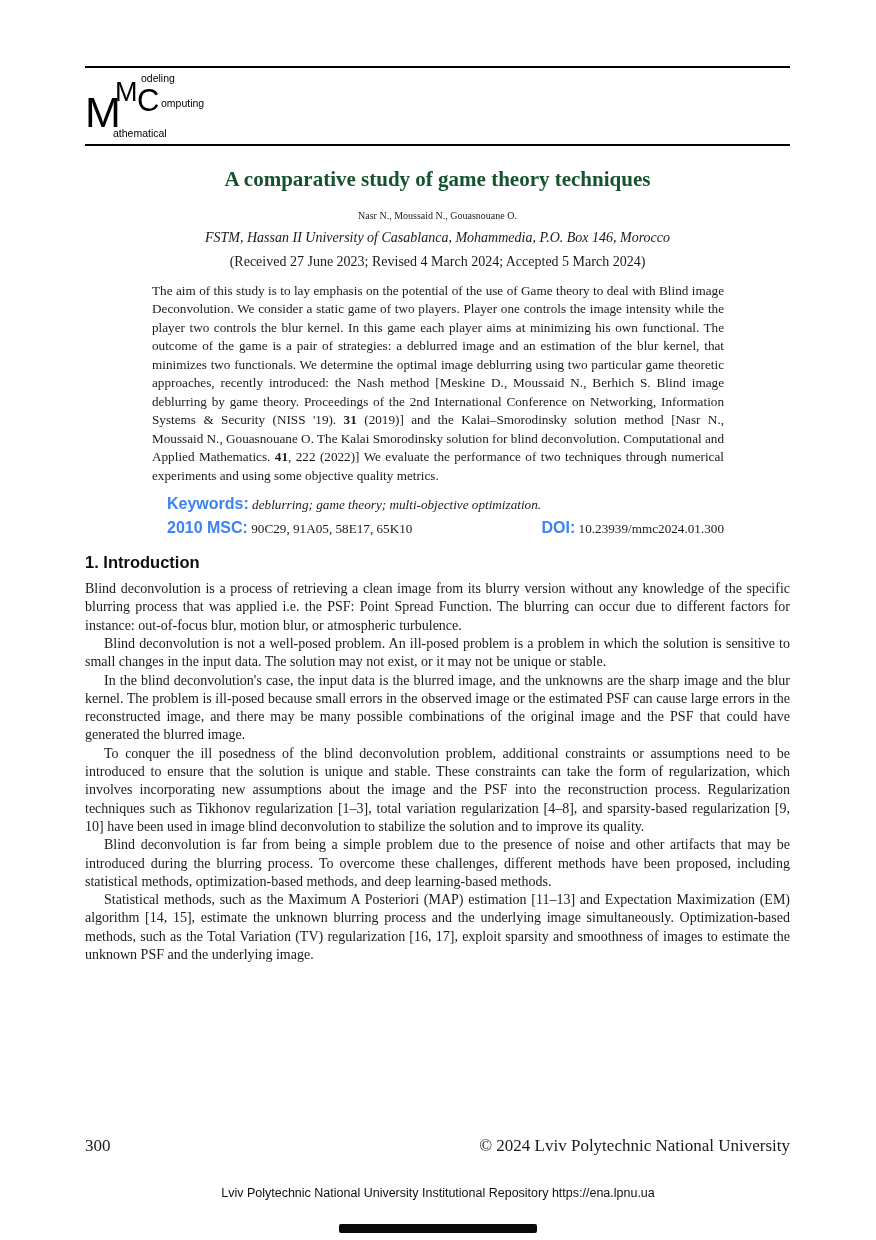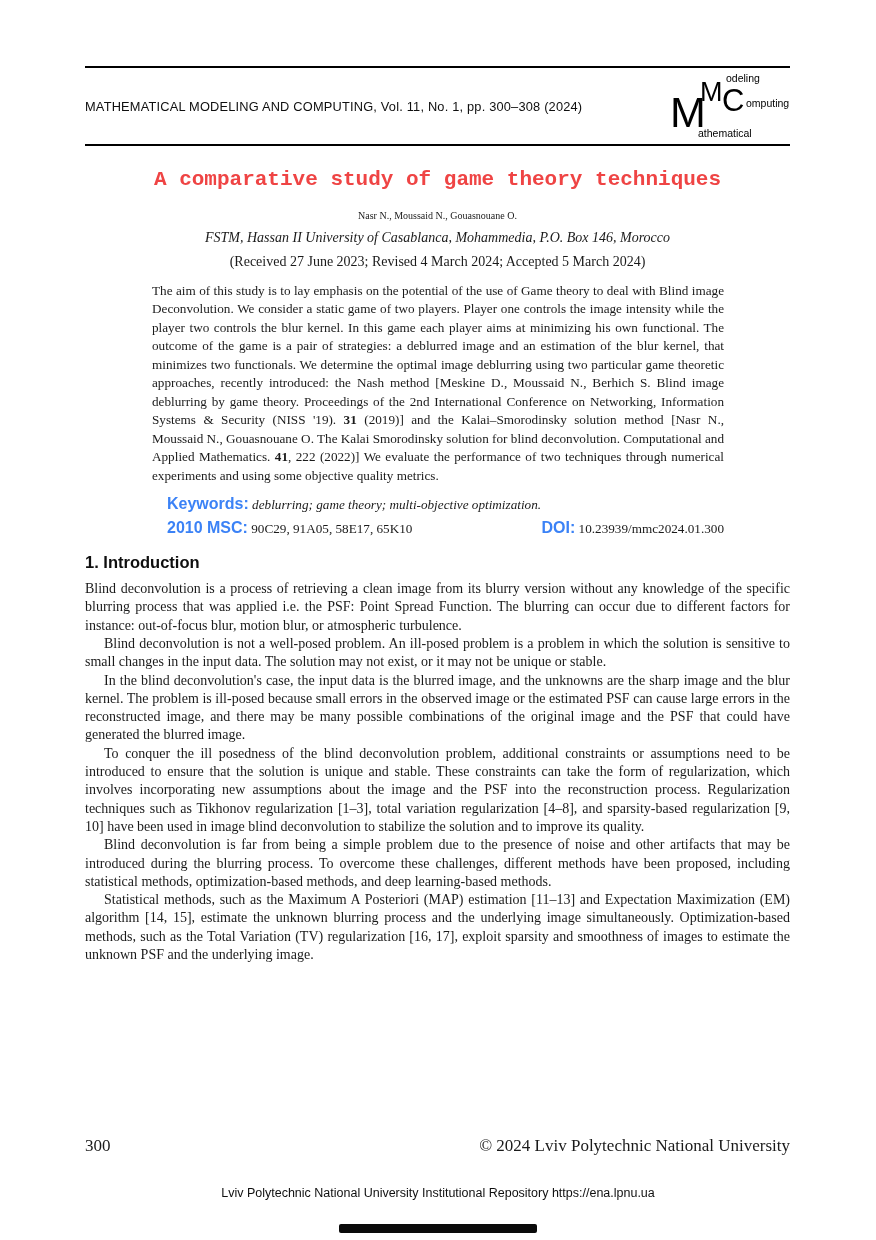--- a/index.html
+++ b/index.html
@@ -33,22 +33,22 @@
   .logo span { position: absolute; line-height: 1; }
   .logo .l-odeling      { top: 1px;  left: 56px; font-size: 10.5px; }
   .logo .l-m-mid        { top: 7px;  left: 30px; font-size: 27px; }
   .logo .l-c            { top: 13px; left: 52px; font-size: 31px; }
   .logo .l-omputing     { top: 26px; left: 76px; font-size: 10.5px; }
   .logo .l-m-big        { top: 19px; left: 0px;  font-size: 43px; }
   .logo .l-athematical  { top: 56px; left: 28px; font-size: 10.5px; }
 
   .title {
     margin-top: 20px; text-align: center;
-    font-family: Liberation Mono, monospace; font-weight: bold;
-    font-size: 21px; line-height: 1.32; color: #ef4444;
+    font-family: Liberation Serif, serif; font-weight: bold;
+    font-size: 21px; line-height: 1.32; color: #14532d;
   }
   .title span { display: block; }
 
   .authors   { margin-top: 16px; text-align: center; font-size: 10px; }
   .affiliation { margin-top: 9px; text-align: center; font-style: italic; font-size: 14px; }
   .received  { margin-top: 8px; text-align: center; font-size: 14px; }
 
   .abstract {
     margin: 12px 66px 0 67px;
     text-align: justify;
@@ -102,21 +102,20 @@
 </head>
 <body>
 
 <div class="page">
   <div class="content">
 
     <div class="top-pad"></div>
     <div class="rule"></div>
 
     <div class="header-row">
-      <span class="journal-line">MATHEMATICAL MODELING AND COMPUTING, Vol. 11, No. 1, pp. 300–308 (2024)</span>
       <div class="logo">
         <span class="l-odeling">odeling</span>
         <span class="l-m-mid">M</span>
         <span class="l-c">C</span>
         <span class="l-omputing">omputing</span>
         <span class="l-m-big">M</span>
         <span class="l-athematical">athematical</span>
       </div>
     </div>
 

